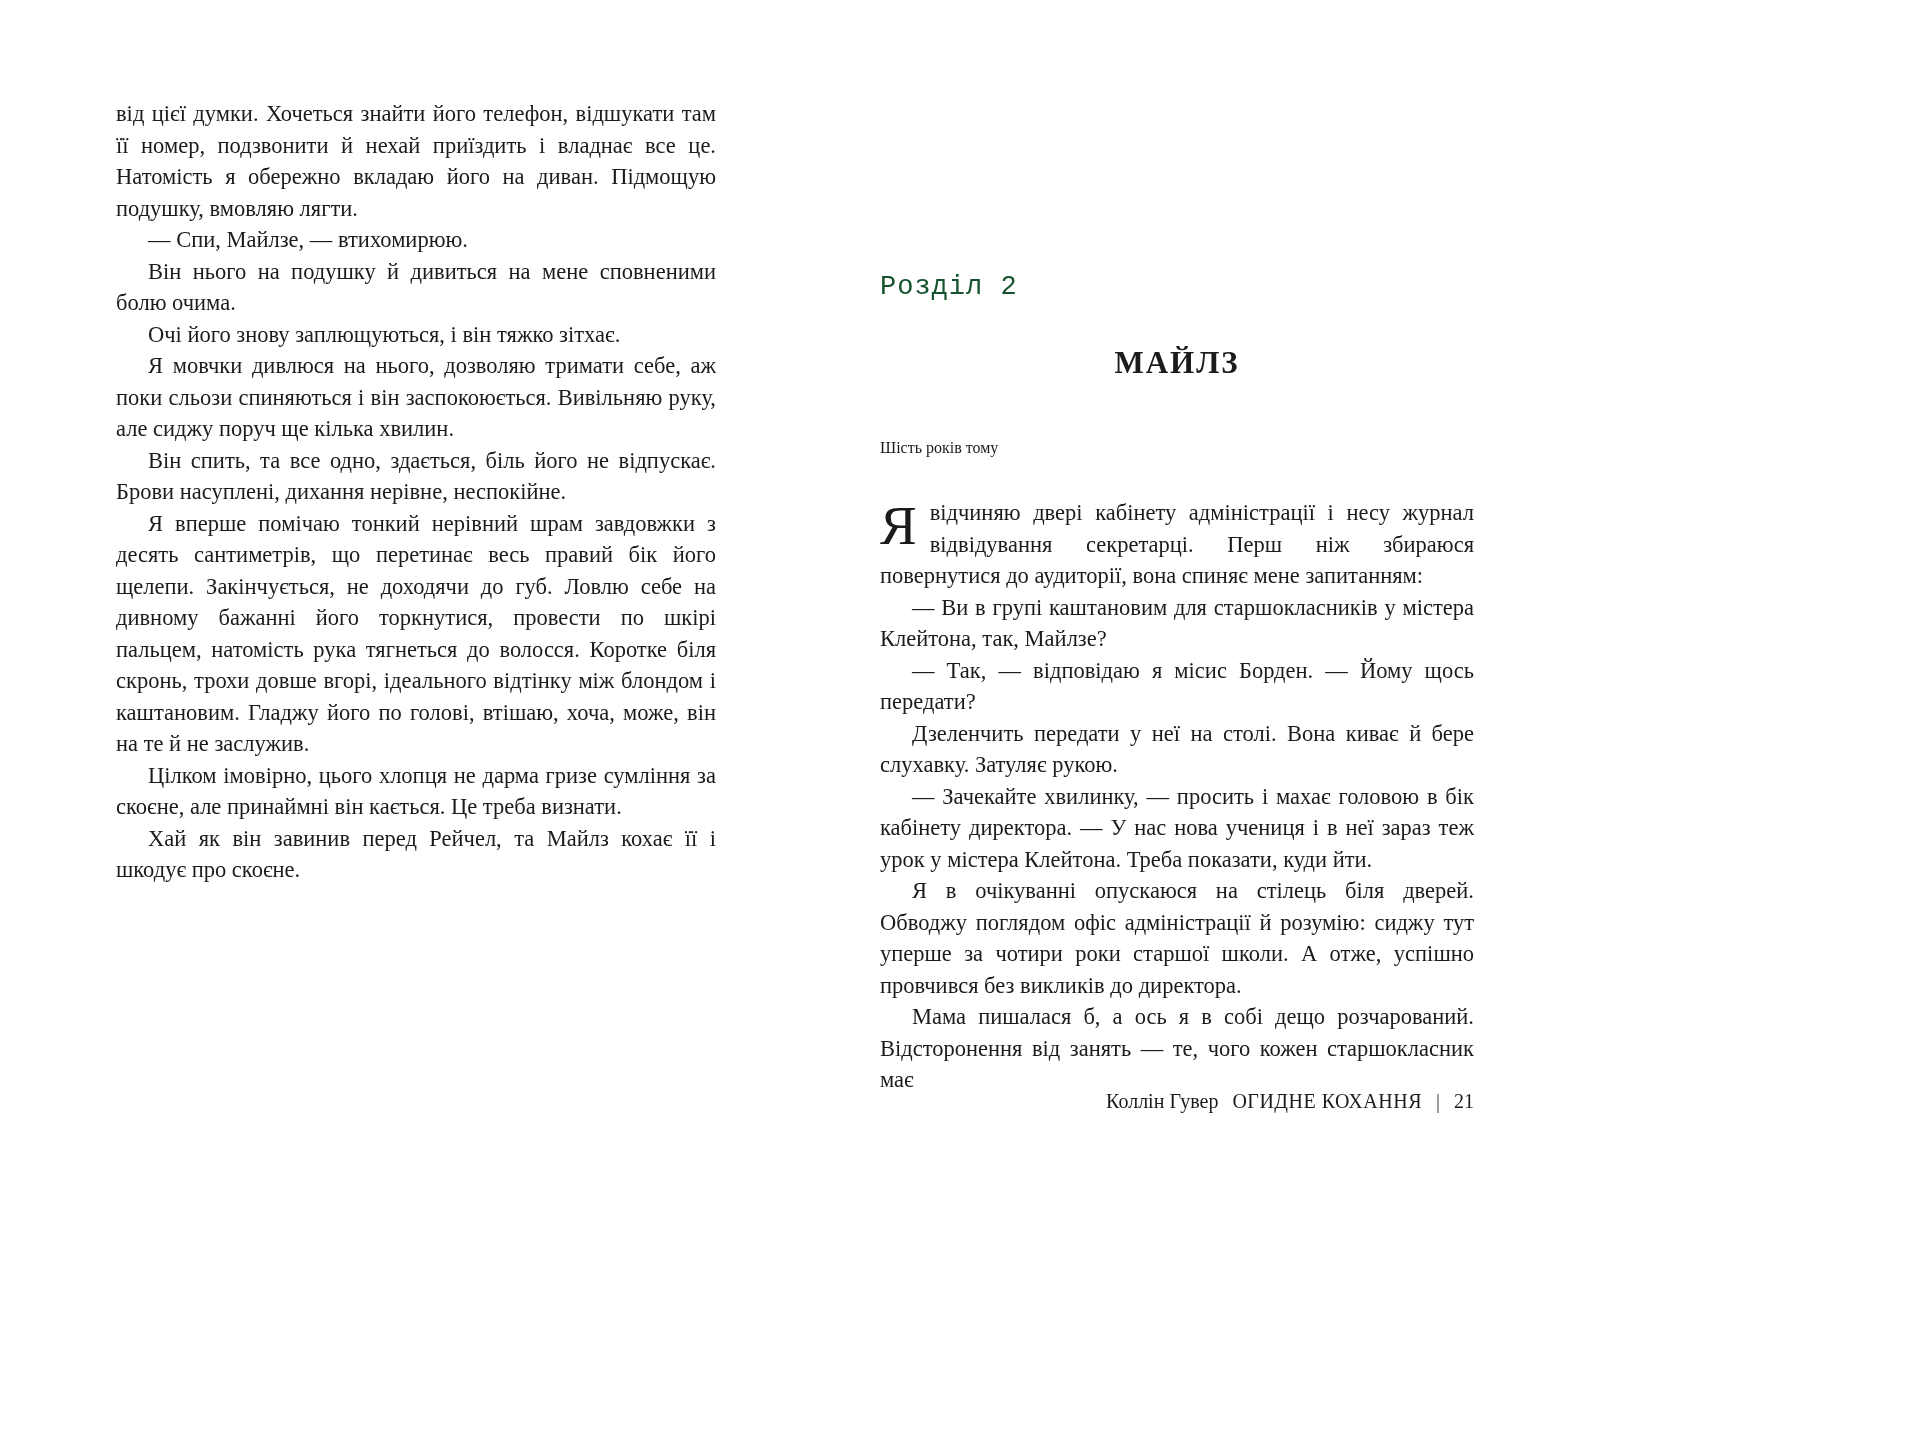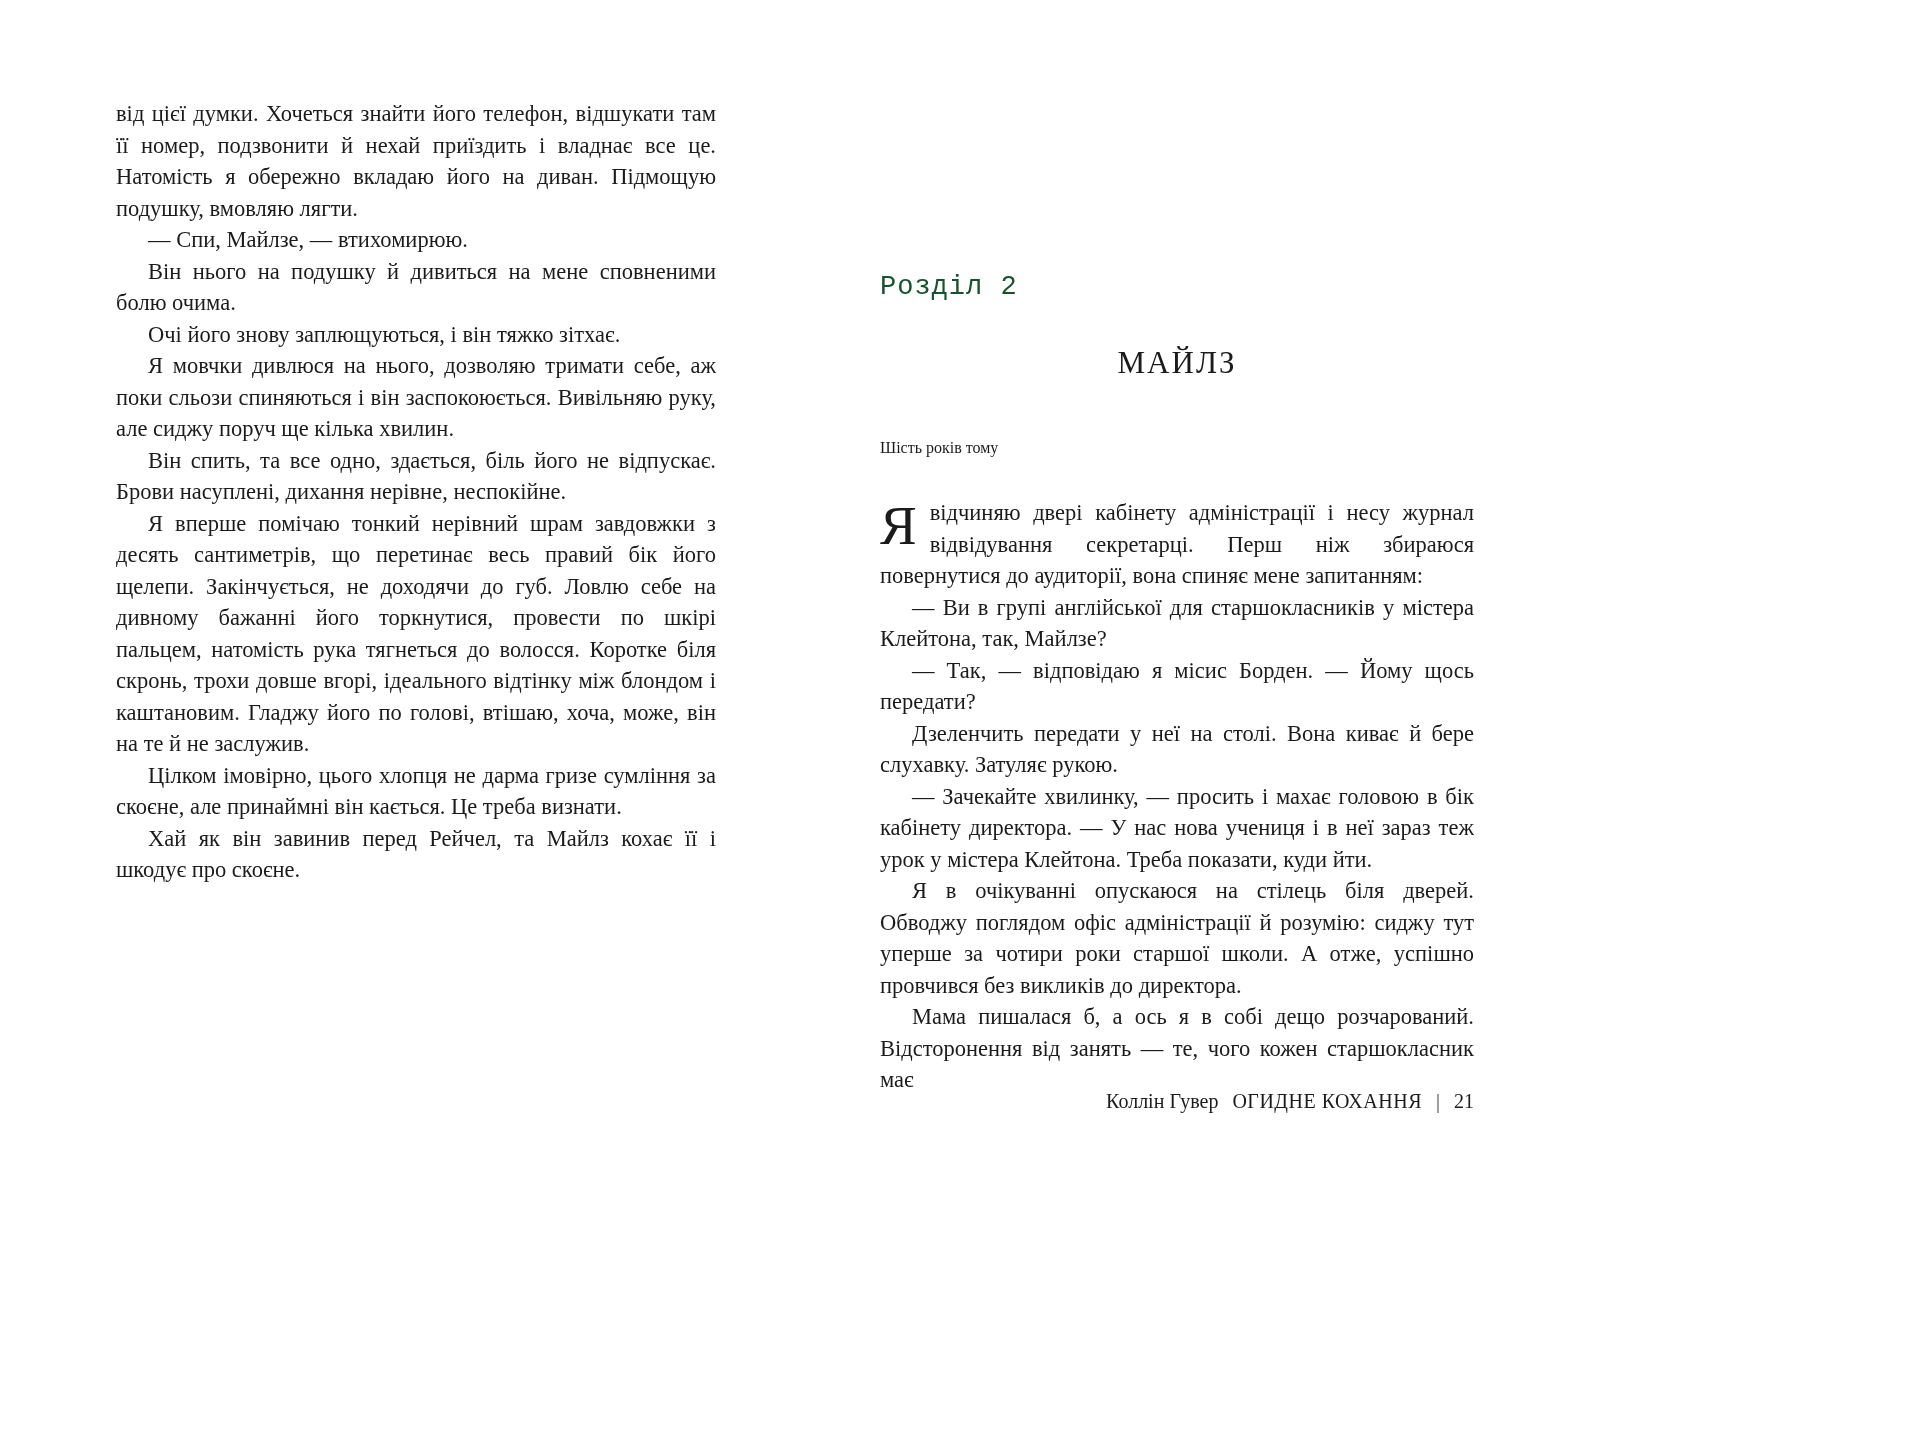--- a/index.html
+++ b/index.html
@@ -44,21 +44,21 @@
     font-size: 27px;
     line-height: 30px;
     text-align: left;
     letter-spacing: 1px;
     color: #14532d;
   }
   .chapter-title {
     margin-top: 42px;
     font-size: 31px;
     line-height: 38px;
-    font-weight: normal;
+    font-weight: bold;
     text-align: center;
     letter-spacing: 2px;
   }
   .section-subtitle {
     margin-top: 52px;
     font-size: 16px;
     line-height: 28px;
     font-weight: normal;
   }
   .opening { margin-top: 35px; }
@@ -99,21 +99,21 @@
     <p class="body-par">Я вперше помічаю тонкий нерівний шрам завдовжки з десять сантиметрів, що перетинає весь правий бік його щелепи. Закінчується, не доходячи до губ. Ловлю себе на дивному бажанні його торкнутися, провести по шкірі пальцем, натомість рука тягнеться до волосся. Коротке біля скронь, трохи довше вгорі, ідеального відтінку між блондом і каштановим. Гладжу його по голові, втішаю, хоча, може, він на те й не заслужив.</p>
     <p class="body-par">Цілком імовірно, цього хлопця не дарма гризе сумління за скоєне, але принаймні він кається. Це треба визнати.</p>
     <p class="body-par">Хай як він завинив перед Рейчел, та Майлз кохає її і шкодує про скоєне.</p>
   </section>
 
   <section class="col-right">
     <div class="chapter-label">Розділ 2</div>
     <h1 class="chapter-title">МАЙЛЗ</h1>
     <div class="section-subtitle">Шість років тому</div>
     <p class="body-par no-indent opening"><span class="dropcap">Я</span><span>відчиняю двері кабінету адміністрації і несу журнал відвідування секретарці. Перш ніж збираюся повернутися до аудиторії, вона спиняє мене запитанням:</span></p>
-    <p class="body-par">— Ви в групі англійської для старшокласників у містера Клейтона, так, Майлзе?</p>
+    <p class="body-par">— Ви в групі каштановим для старшокласників у містера Клейтона, так, Майлзе?</p>
     <p class="body-par">— Так, — відповідаю я місис Борден. — Йому щось передати?</p>
     <p class="body-par">Дзеленчить передати у неї на столі. Вона киває й бере слухавку. Затуляє рукою.</p>
     <p class="body-par">— Зачекайте хвилинку, — просить і махає головою в бік кабінету директора. — У нас нова учениця і в неї зараз теж урок у містера Клейтона. Треба показати, куди йти.</p>
     <p class="body-par">Я в очікуванні опускаюся на стілець біля дверей. Обводжу поглядом офіс адміністрації й розумію: сиджу тут уперше за чотири роки старшої школи. А отже, успішно провчився без викликів до директора.</p>
     <p class="body-par">Мама пишалася б, а ось я в собі дещо розчарований. Відсторонення від занять — те, чого кожен старшокласник має</p>
   </section>
 
   <footer class="page-footer">
     <span class="author">Коллін Гувер</span>
     <span class="title">ОГИДНЕ КОХАННЯ</span>

